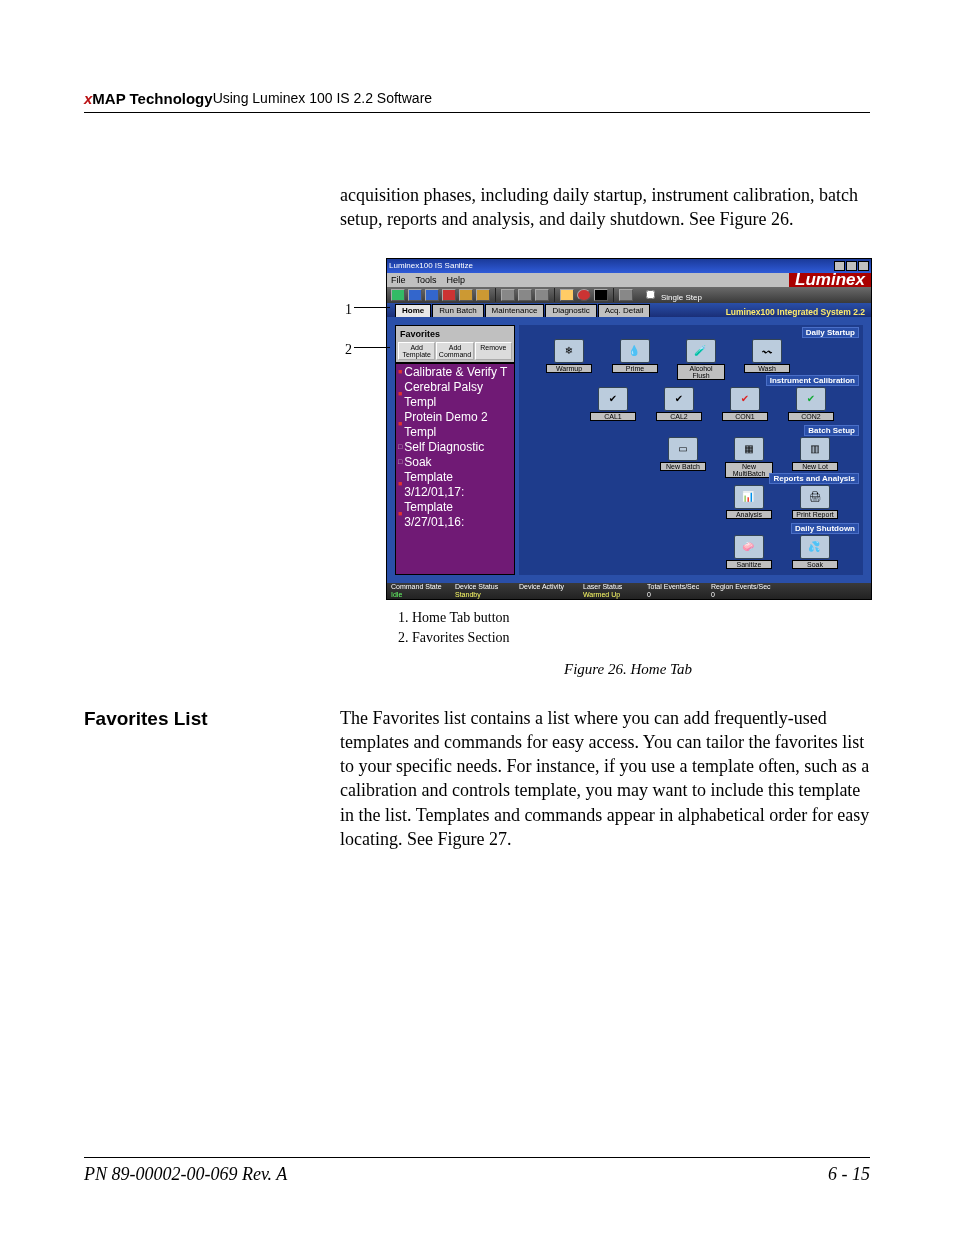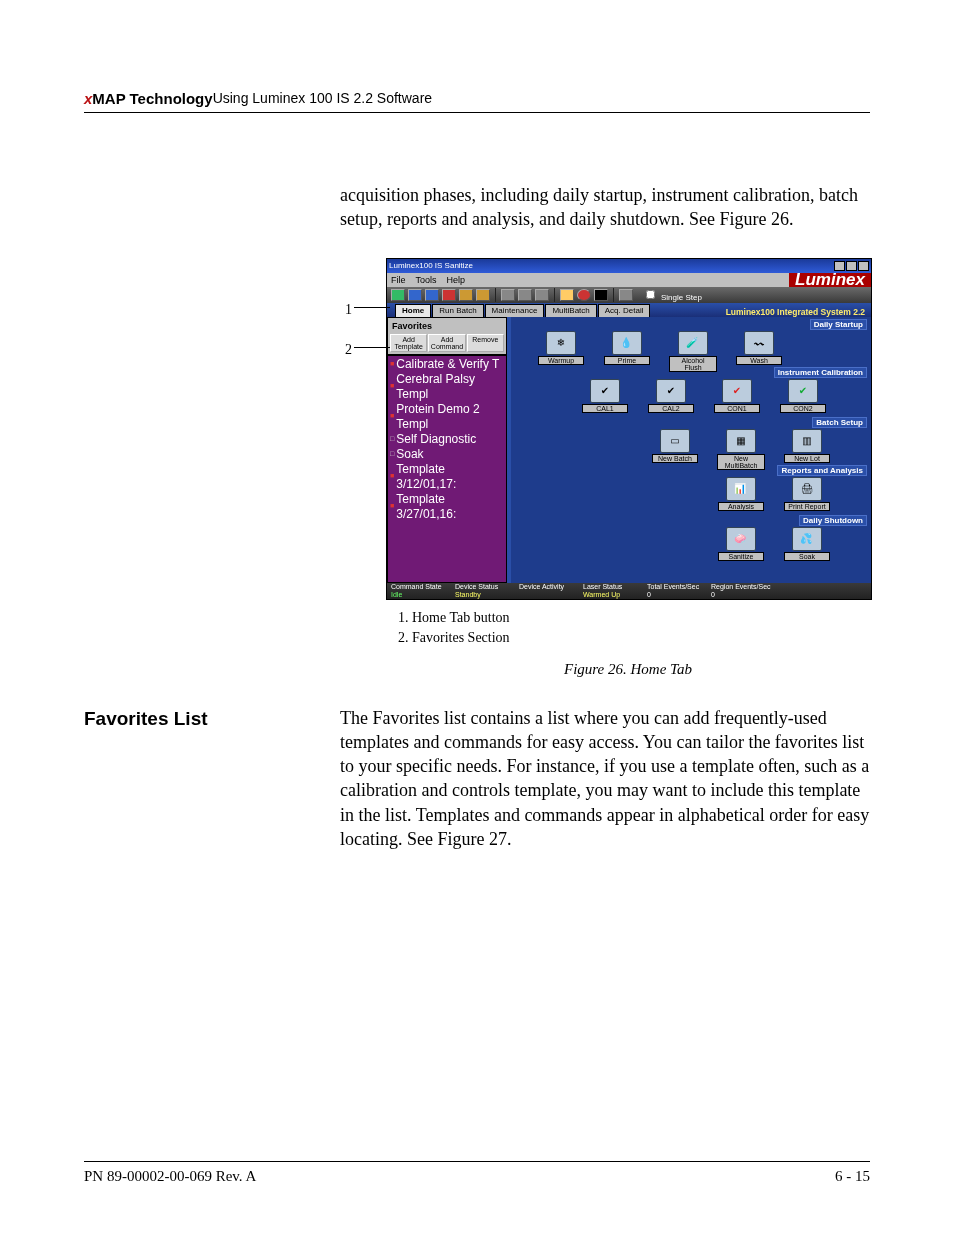--- a/index.html
+++ b/index.html
@@ -103,21 +103,21 @@
     gap: 0;
     color:#fff;
     font-size: 8px;
   }
   .tab { background:#c0c0c0; color:#000; border:1px solid #000; border-bottom:none; padding:0 6px; height:12px; line-height:12px; margin-right:1px;}
   .tab.active { background:#e8e8e8; font-weight:bold;}
   .sysver { margin-left:auto; color:#ffec6b; font-weight:bold; padding-right:6px; font-size:8.5px;}
   .workarea {
     display:flex;
     background:#2a4fa8;
-    padding:0;
+    padding:8px;
     gap:4px;
     height: 266px;
     box-sizing: border-box;
   }
   .fav-panel {
     width: 120px;
     display:flex;
     flex-direction:column;
   }
   .fav-head {
@@ -204,22 +204,23 @@
     font-size: 18px;
     line-height: 1.35;
   }
   .footer {
     position:absolute;
     left:84px; right:84px; bottom:50px;
   }
   .footer-row {
     display:flex;
     justify-content:space-between;
-    font-size:15px;
+    font-size:18px;
     margin-top:6px;
+    font-style:italic;
   }
 </style>
 </head>
 <body>
 
 <div class="page">
 
   <div class="header-row">
     <div class="header-left">
       <span class="hx">x</span><span class="hm">MAP Technology</span>
@@ -278,21 +279,21 @@
             <span class="ss">
               <input type="checkbox" style="">
               <span>Single Step</span>
             </span>
           </div>
 
           <div class="tabrow">
             <span class="tab active">Home</span>
             <span class="tab">Run Batch</span>
             <span class="tab">Maintenance</span>
-            <span class="tab">MultiBatch</span>
+            <span class="tab">Diagnostic</span>
             <span class="tab">Acq. Detail</span>
             <span class="sysver">Luminex100 Integrated System 2.2</span>
           </div>
 
           <div class="workarea">
 
             <div class="fav-panel">
               <div class="fav-head">
                 <div class="fav-title">Favorites</div>
                 <div class="fav-btns">

